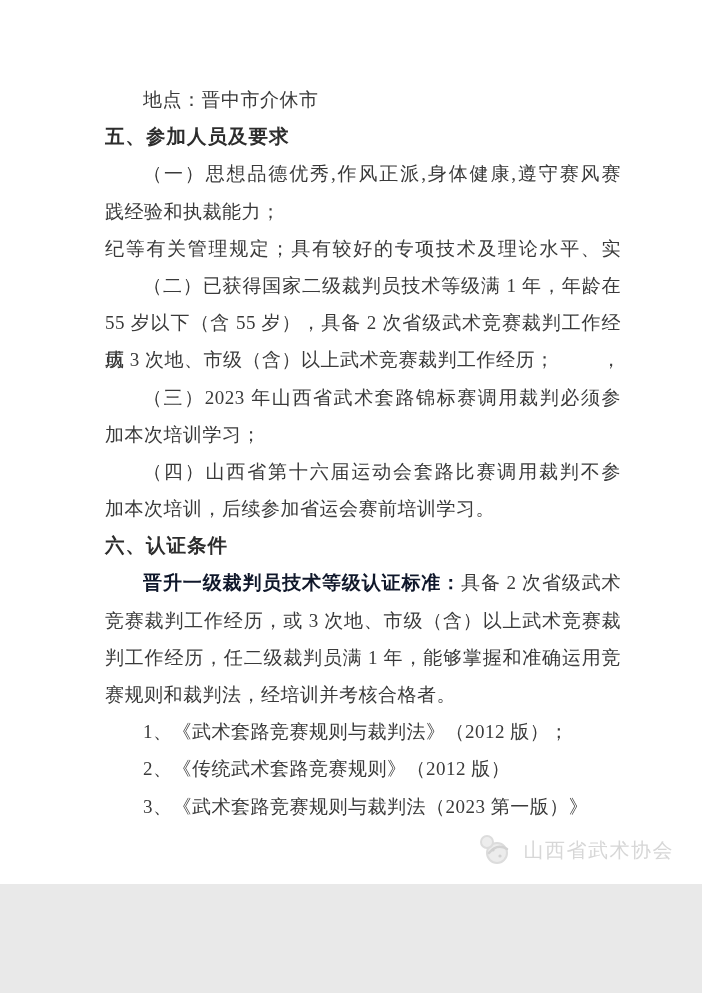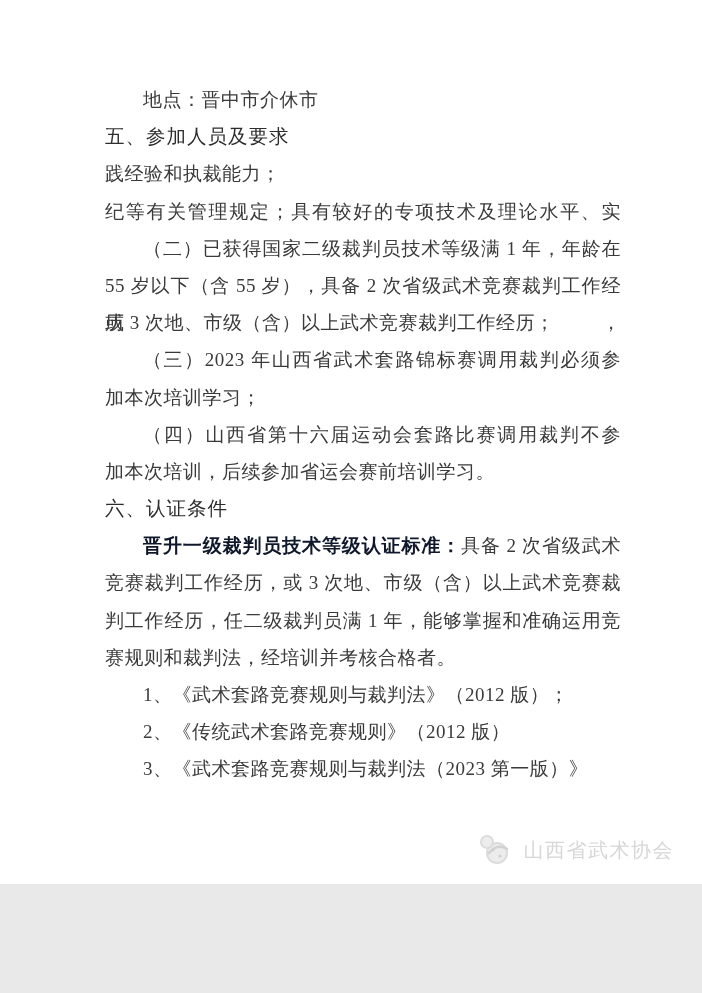--- a/index.html
+++ b/index.html
@@ -30,21 +30,21 @@
     letter-spacing: 0.5px;
     white-space: normal;
     overflow: visible;
   }
   .line.body {
     font-family: "Liberation Serif", serif;
     color: #3a3a3a;
   }
   .line.heading {
     font-family: "Liberation Sans", sans-serif;
-    font-weight: normal;
+    font-weight: bold;
     font-size: 19.5px;
     color: #2d2d2d;
     letter-spacing: 1px;
   }
   .line.indent { padding-left: 38px; }
   .line.fill {
     text-align: justify;
     text-align-last: justify;
   }
   .bold-run {
@@ -78,20 +78,21 @@
   }
 </style>
 </head>
 <body>
 
 <div class="page">
 
   <div class="content">
       <div class="line body indent">地点：晋中市介休市</div>
       <div class="line heading">五、参加人员及要求</div>
+      <div class="line body fill indent">（一）思想品德优秀,作风正派,身体健康,遵守赛风赛</div>
       <div class="line body">践经验和执裁能力；</div>
       <div class="line body fill">纪等有关管理规定；具有较好的专项技术及理论水平、实</div>
       <div class="line body fill indent">（二）已获得国家二级裁判员技术等级满 1 年，年龄在</div>
       <div class="line body fill">55 岁以下（含 55 岁），具备 2 次省级武术竞赛裁判工作经历，</div>
       <div class="line body">或 3 次地、市级（含）以上武术竞赛裁判工作经历；</div>
       <div class="line body fill indent">（三）2023 年山西省武术套路锦标赛调用裁判必须参</div>
       <div class="line body">加本次培训学习；</div>
       <div class="line body fill indent">（四）山西省第十六届运动会套路比赛调用裁判不参</div>
       <div class="line body">加本次培训，后续参加省运会赛前培训学习。</div>
       <div class="line heading">六、认证条件</div>

